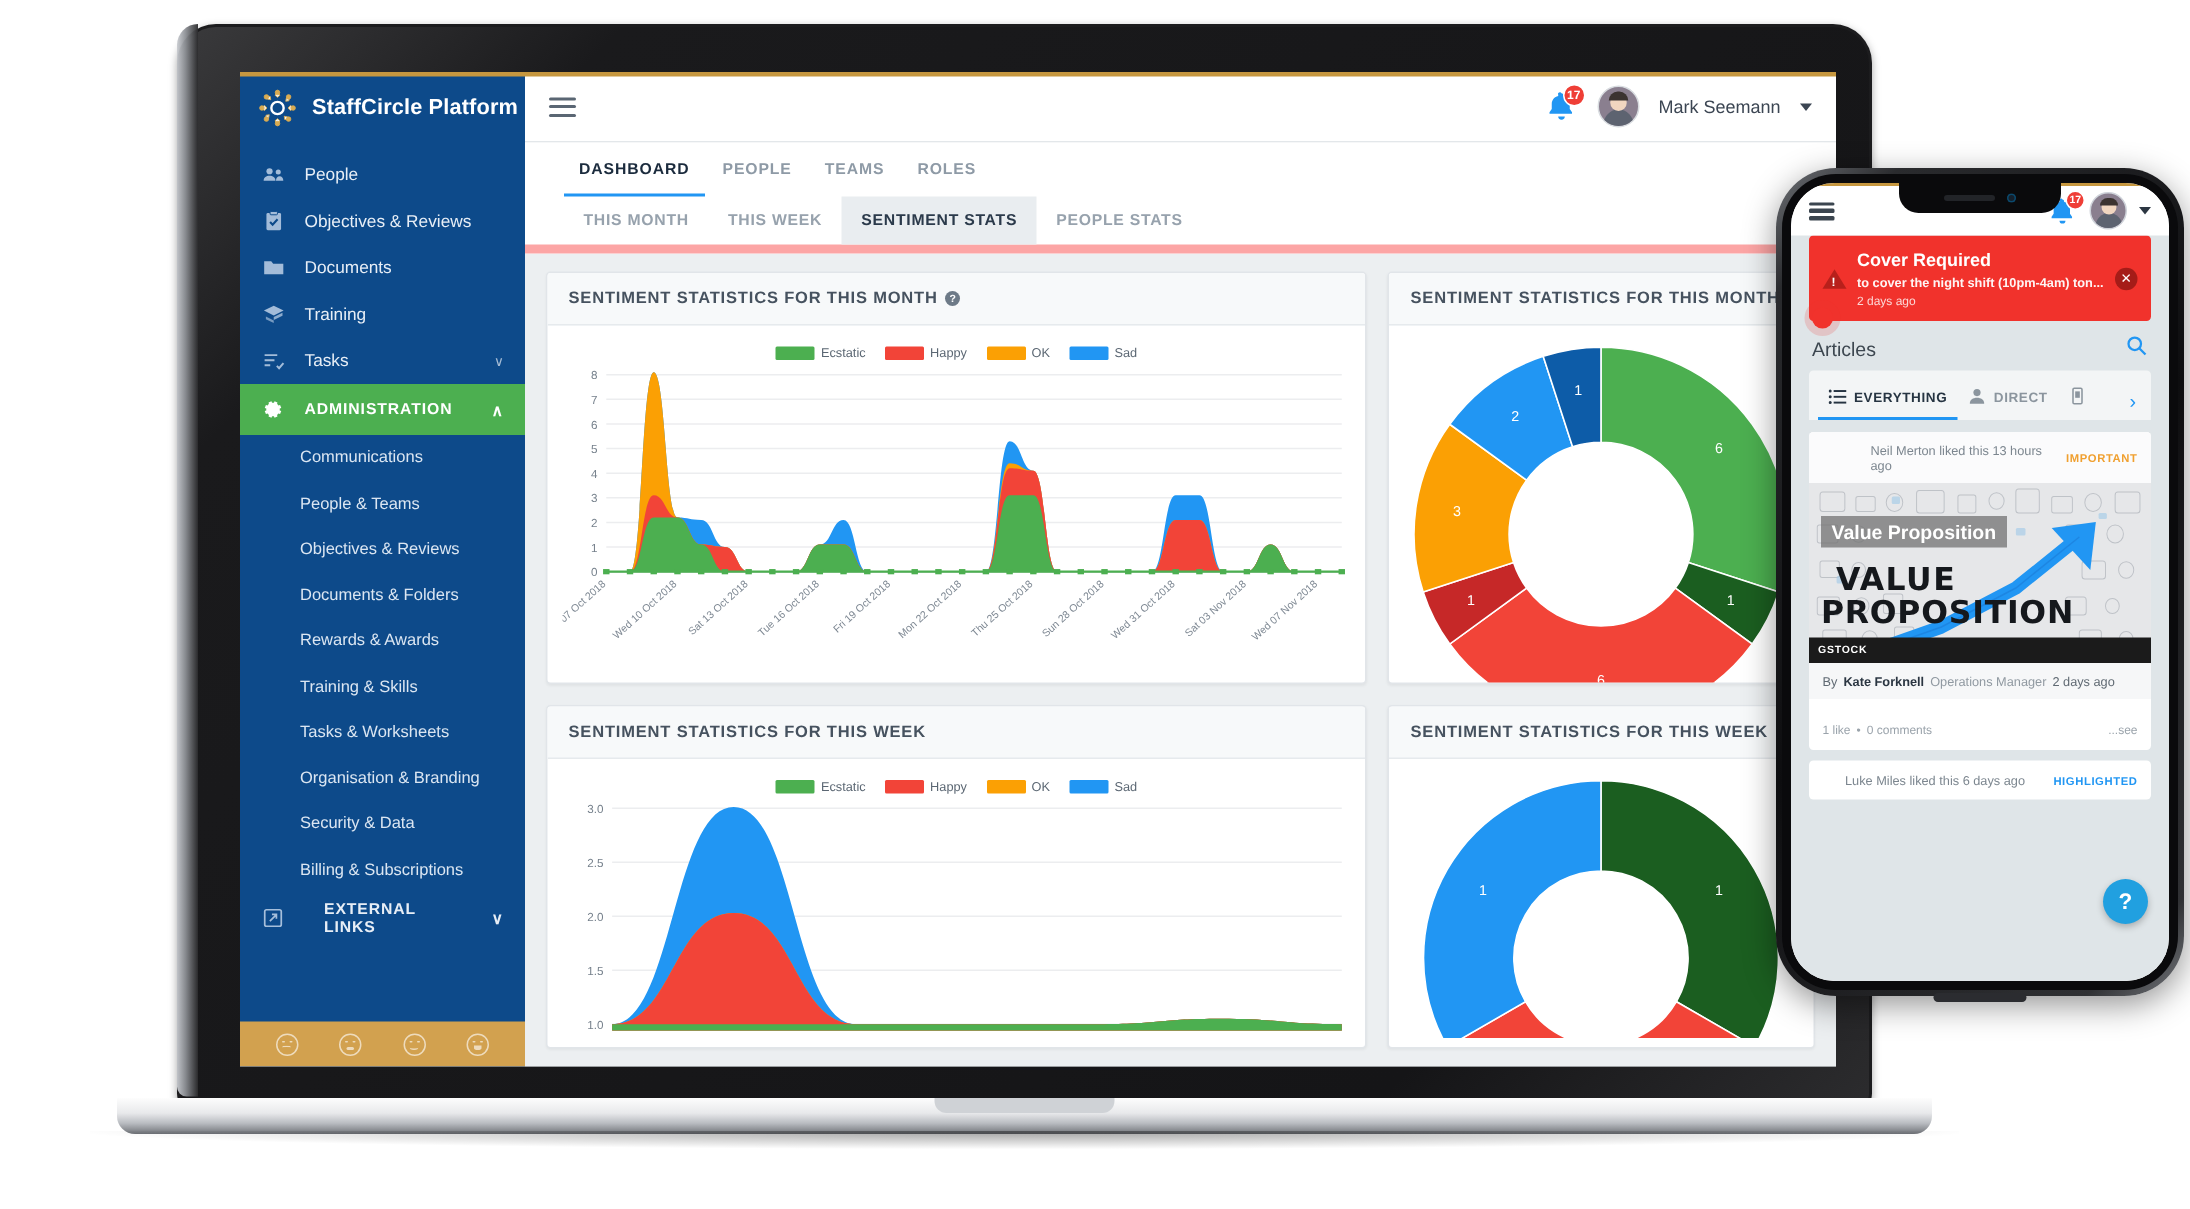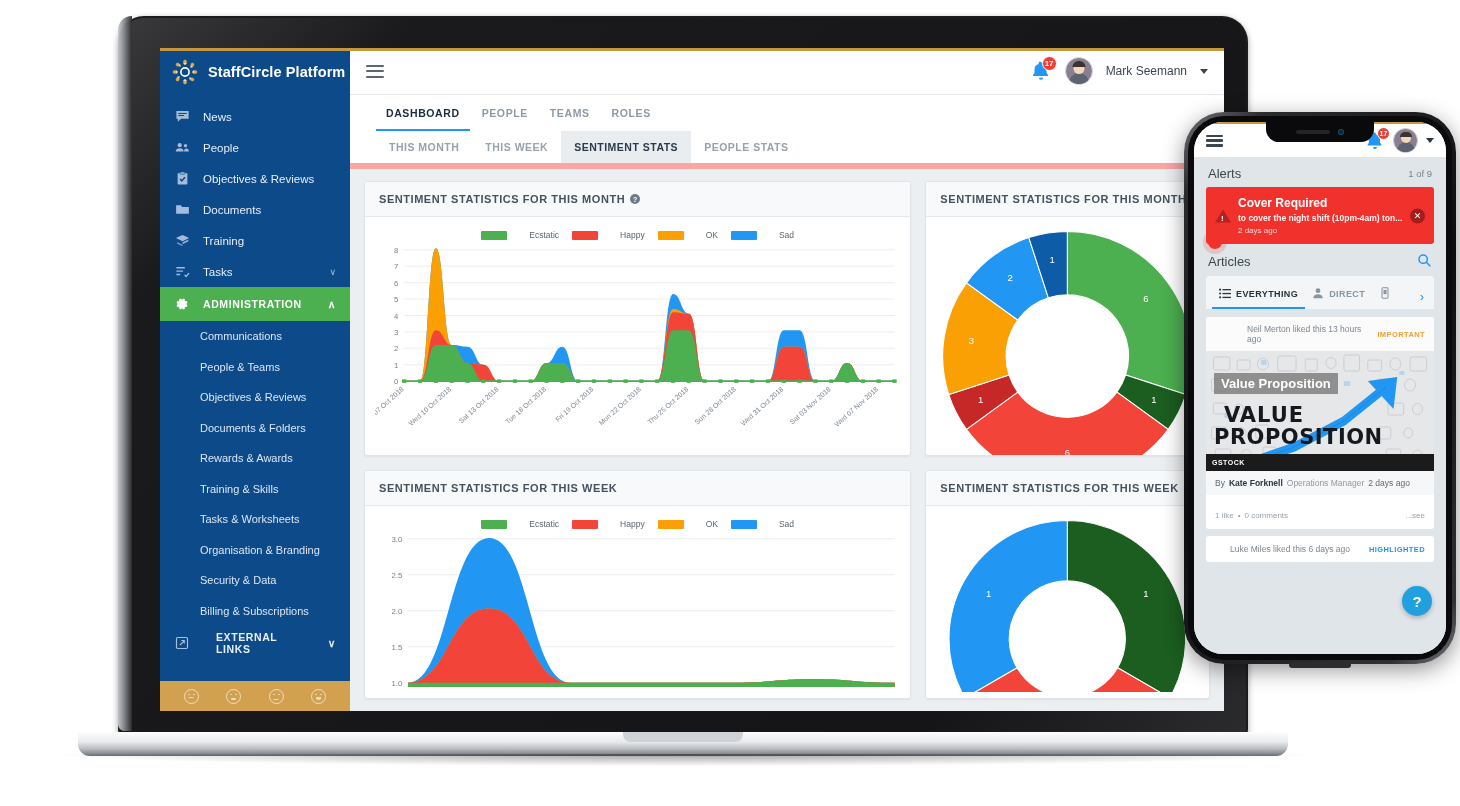--- a/index.html
+++ b/index.html
@@ -116,21 +116,21 @@
 
   
   .content{ flex:1; padding:12px 14px; display:grid; grid-template-columns: 1fr 0.52fr; gap:14px; align-content:start; overflow:hidden;}
   .card{ background:#fff; border:1px solid #e1e5e9; border-radius:3px; box-shadow:0 1px 2px rgba(0,0,0,.05); overflow:hidden;}
   .card-head{ background:#f7f9fa; border-bottom:1px solid #e6eaed; padding:11px 14px; display:flex; align-items:center; gap:5px;}
   .card-title{ font-size:11px; font-weight:bold; color:#46525f; letter-spacing:.55px;}
   .help-dot{ width:10px;height:10px;border-radius:50%;background:#6d7a87;color:#fff;font-size:7px;display:flex;align-items:center;justify-content:center;font-weight:bold; cursor:pointer;}
   .card-body{ padding:8px 10px 4px; }
 
   .legend{ display:flex; justify-content:center; gap:13px; margin:5px 0 2px; }
-  .lg{ display:flex; align-items:center; gap:22px; font-size:8.5px; color:#5b6773;}
+  .lg{ display:flex; align-items:center; gap:4px; font-size:8.5px; color:#5b6773;}
   .lg .sw{ width:26px;height:9px;border-radius:1px;}
 
   svg.plot{ display:block; width:100%; }
 
   
   #phone{ position:absolute; left:1184px; top:112px; width:272px; height:552px; z-index:20;}
   .ph-outer{
     position:absolute; inset:0; border-radius:40px;
     background: linear-gradient(135deg,#6e7176 0%, #2a2b2e 10%, #0d0d0f 50%, #303134 92%, #74777c 100%);
     box-shadow: 0 6px 22px rgba(0,0,0,.42);
@@ -238,30 +238,20 @@
                     <circle cx="2.6" cy="13" r="1.5"></circle>
                       <circle cx="5.6" cy="5.6" r="1.5"></circle>
                   </g>
                 </g>
               </svg>
             </span>
             <span class="brand-name">StaffCircle Platform</span>
           </div>
 
           <nav class="nav">
-            <div class="nav-item">
-              <span class="ico">
-                <svg viewBox="0 0 16 16" width="15" height="15" fill="#cdddf0">
-                    <path d="M1.5 2h13v8.5h-8L3 13.5V10.5H1.5z"></path>
-                    <rect x="3.5" y="4.2" width="9" height="1.1" fill="#0d4a8a"></rect>
-                    <rect x="3.5" y="6.4" width="6" height="1.1" fill="#0d4a8a"></rect>
-                  </svg>
-              </span>
-              <span class="lbl">News</span>
-            </div>
             <div class="nav-item">
               <span class="ico">
                 <svg viewBox="0 0 16 16" width="15" height="15" fill="#cdddf0">
                     <circle cx="5" cy="5.5" r="2.2"></circle>
                     <circle cx="11.2" cy="6" r="1.8"></circle>
                     <path d="M0.8 12.2c0-2.3 1.9-3.5 4.2-3.5s4.2 1.2 4.2 3.5z"></path>
                     <path d="M9.6 12.2c0-1.9 1-3.1 2.6-3.1 1.5 0 2.6 1.2 2.6 3.1z"></path>
                   </svg>
               </span>
               <span class="lbl">People</span>
@@ -625,24 +615,20 @@
               <span class="body"></span>
               <span class="head"></span>
               <span class="hair"></span>
             </div>
           <span class="caret" style="border-top-color:#2c3642"></span>
         </div>
       </div>
 
       <div class="ph-body">
 
-        <div class="ph-sec">
-          <span class="ph-sec-title">Alerts</span>
-          <span class="ph-sec-right">1 of 9</span>
-        </div>
 
         <div class="alert">
           <span class="warn"></span>
           <div class="alert-title">Cover Required</div>
           <div class="alert-sub">to cover the night shift (10pm-4am) ton...</div>
           <div class="alert-time">2 days ago</div>
           <span class="alert-x">✕</span>
         </div>
 
         <div class="ph-sec" style="position:relative">

